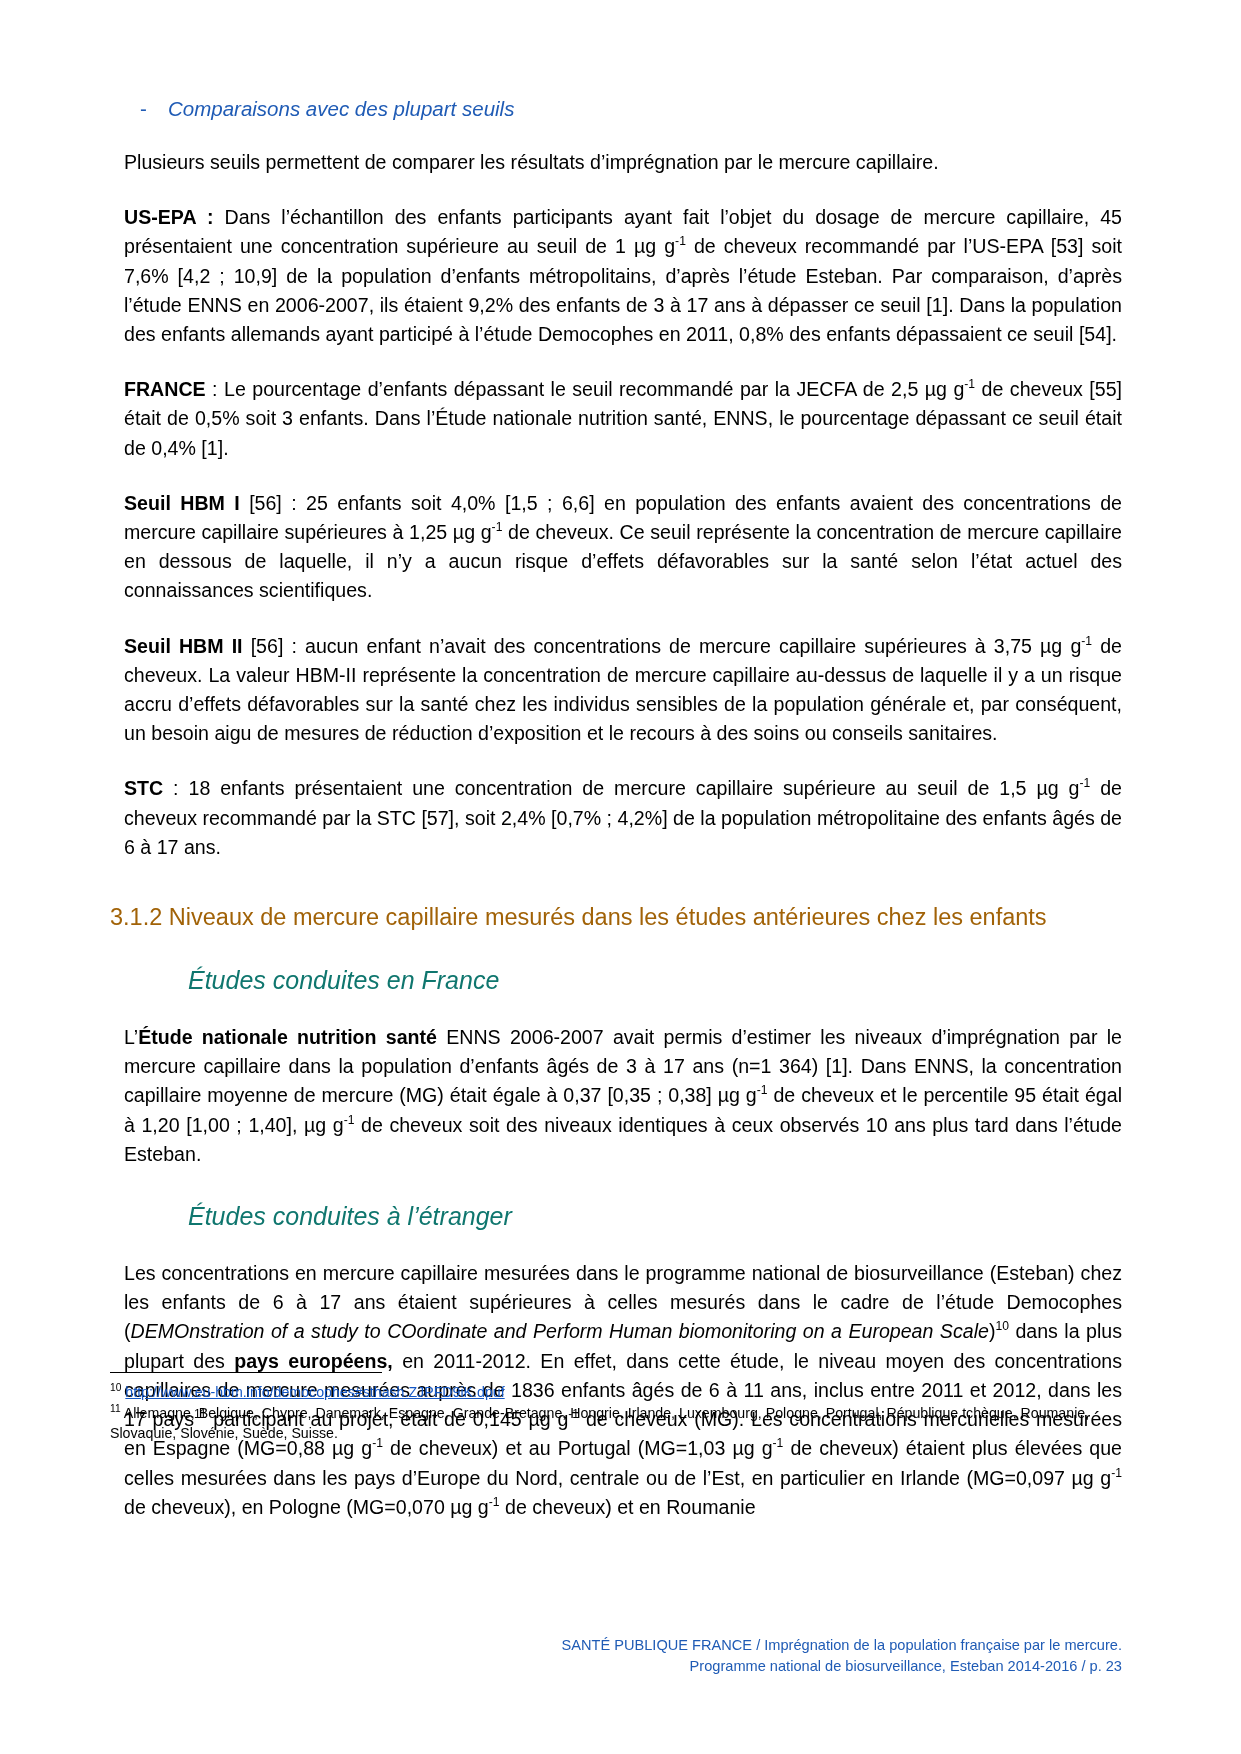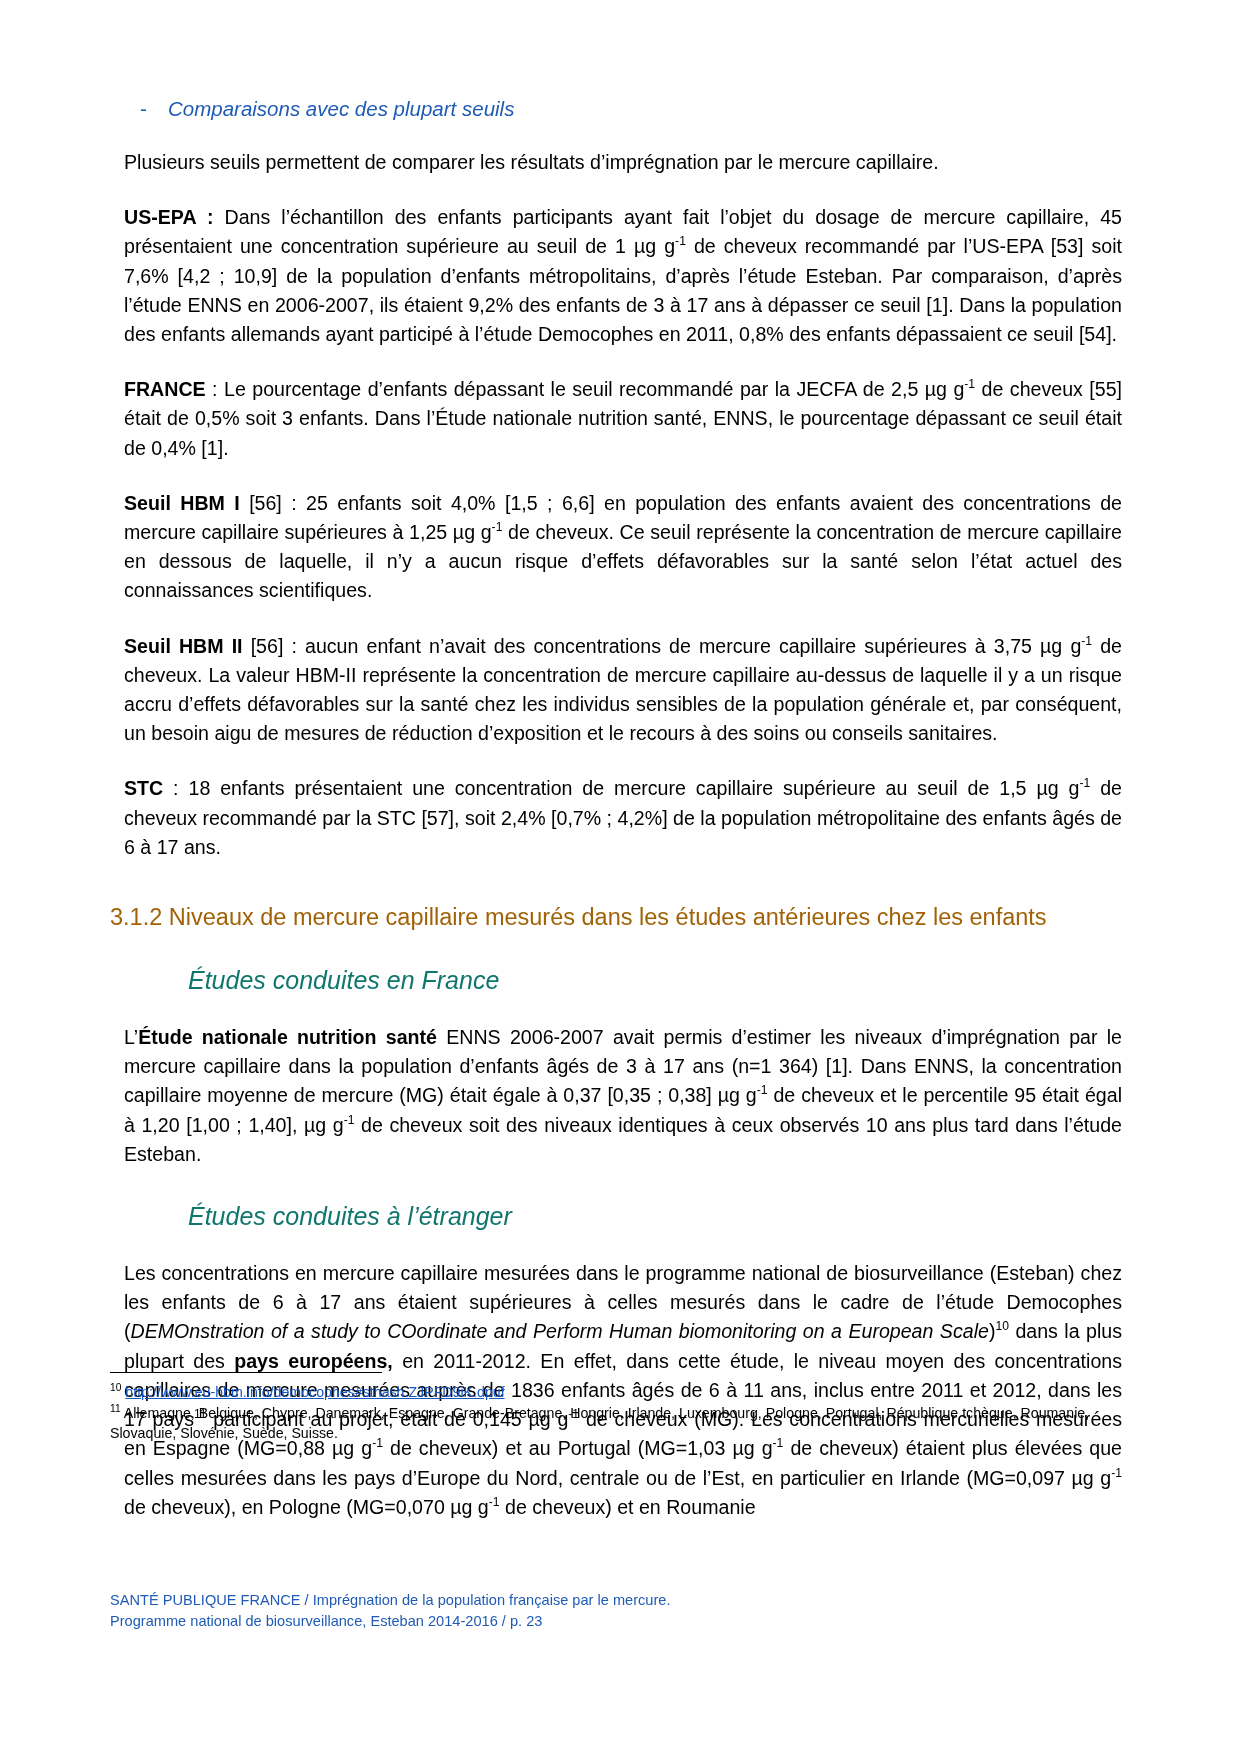--- a/index.html
+++ b/index.html
@@ -110,22 +110,23 @@
   .footnote a,
   .footnote .link {
     color: #1457c4;
     text-decoration: underline;
   }
 
   
   .page-footer {
     position: absolute;
     left: 110px;
-    top: 1590px;
+    top: 1635px;
     width: 1012px;
+    text-align: right;
     color: #1f5bb5;
     font-size: 14.6px;
     line-height: 21px;
   }
 </style>
 </head>
 <body>
 
 <div class="page">
 

